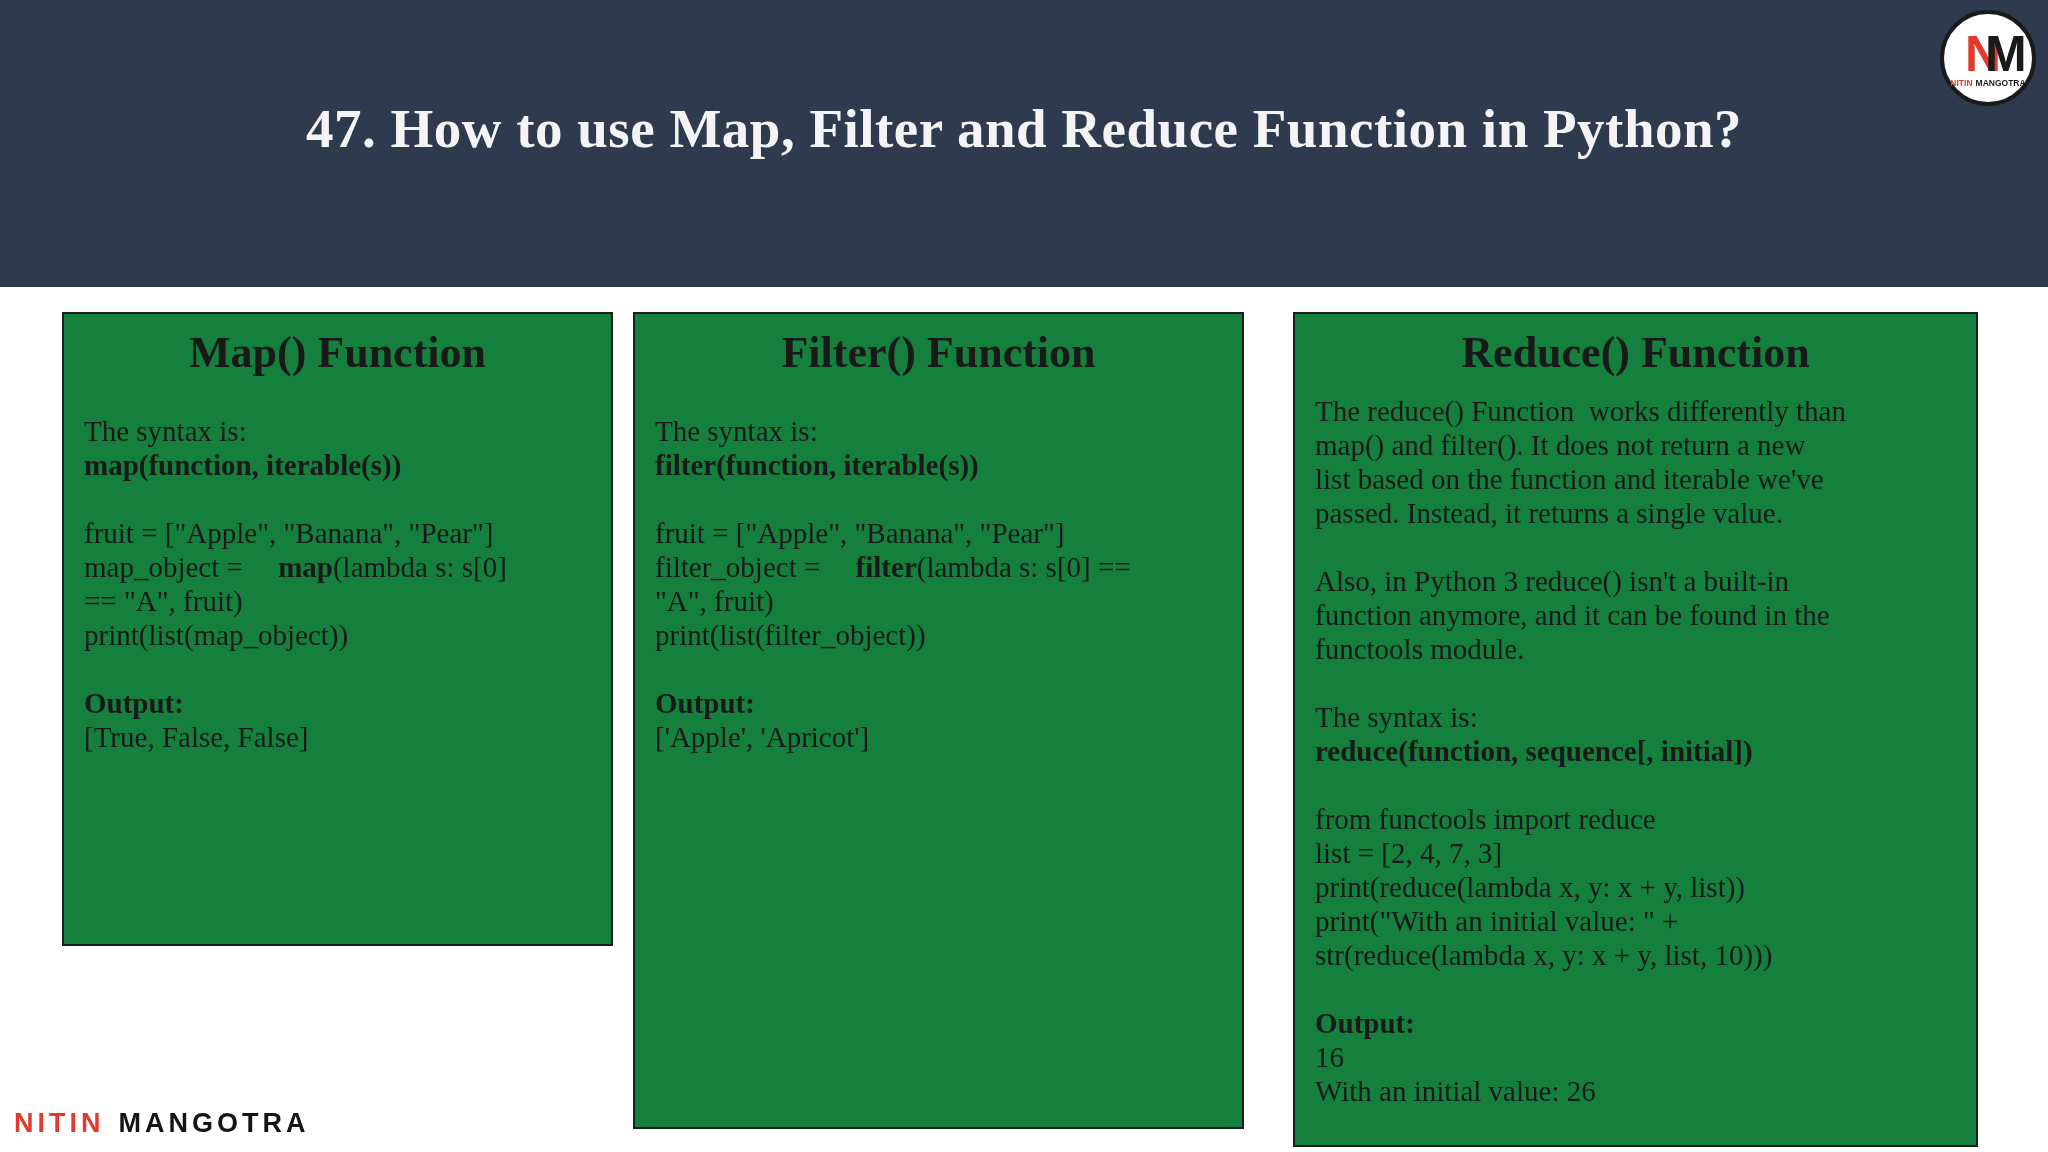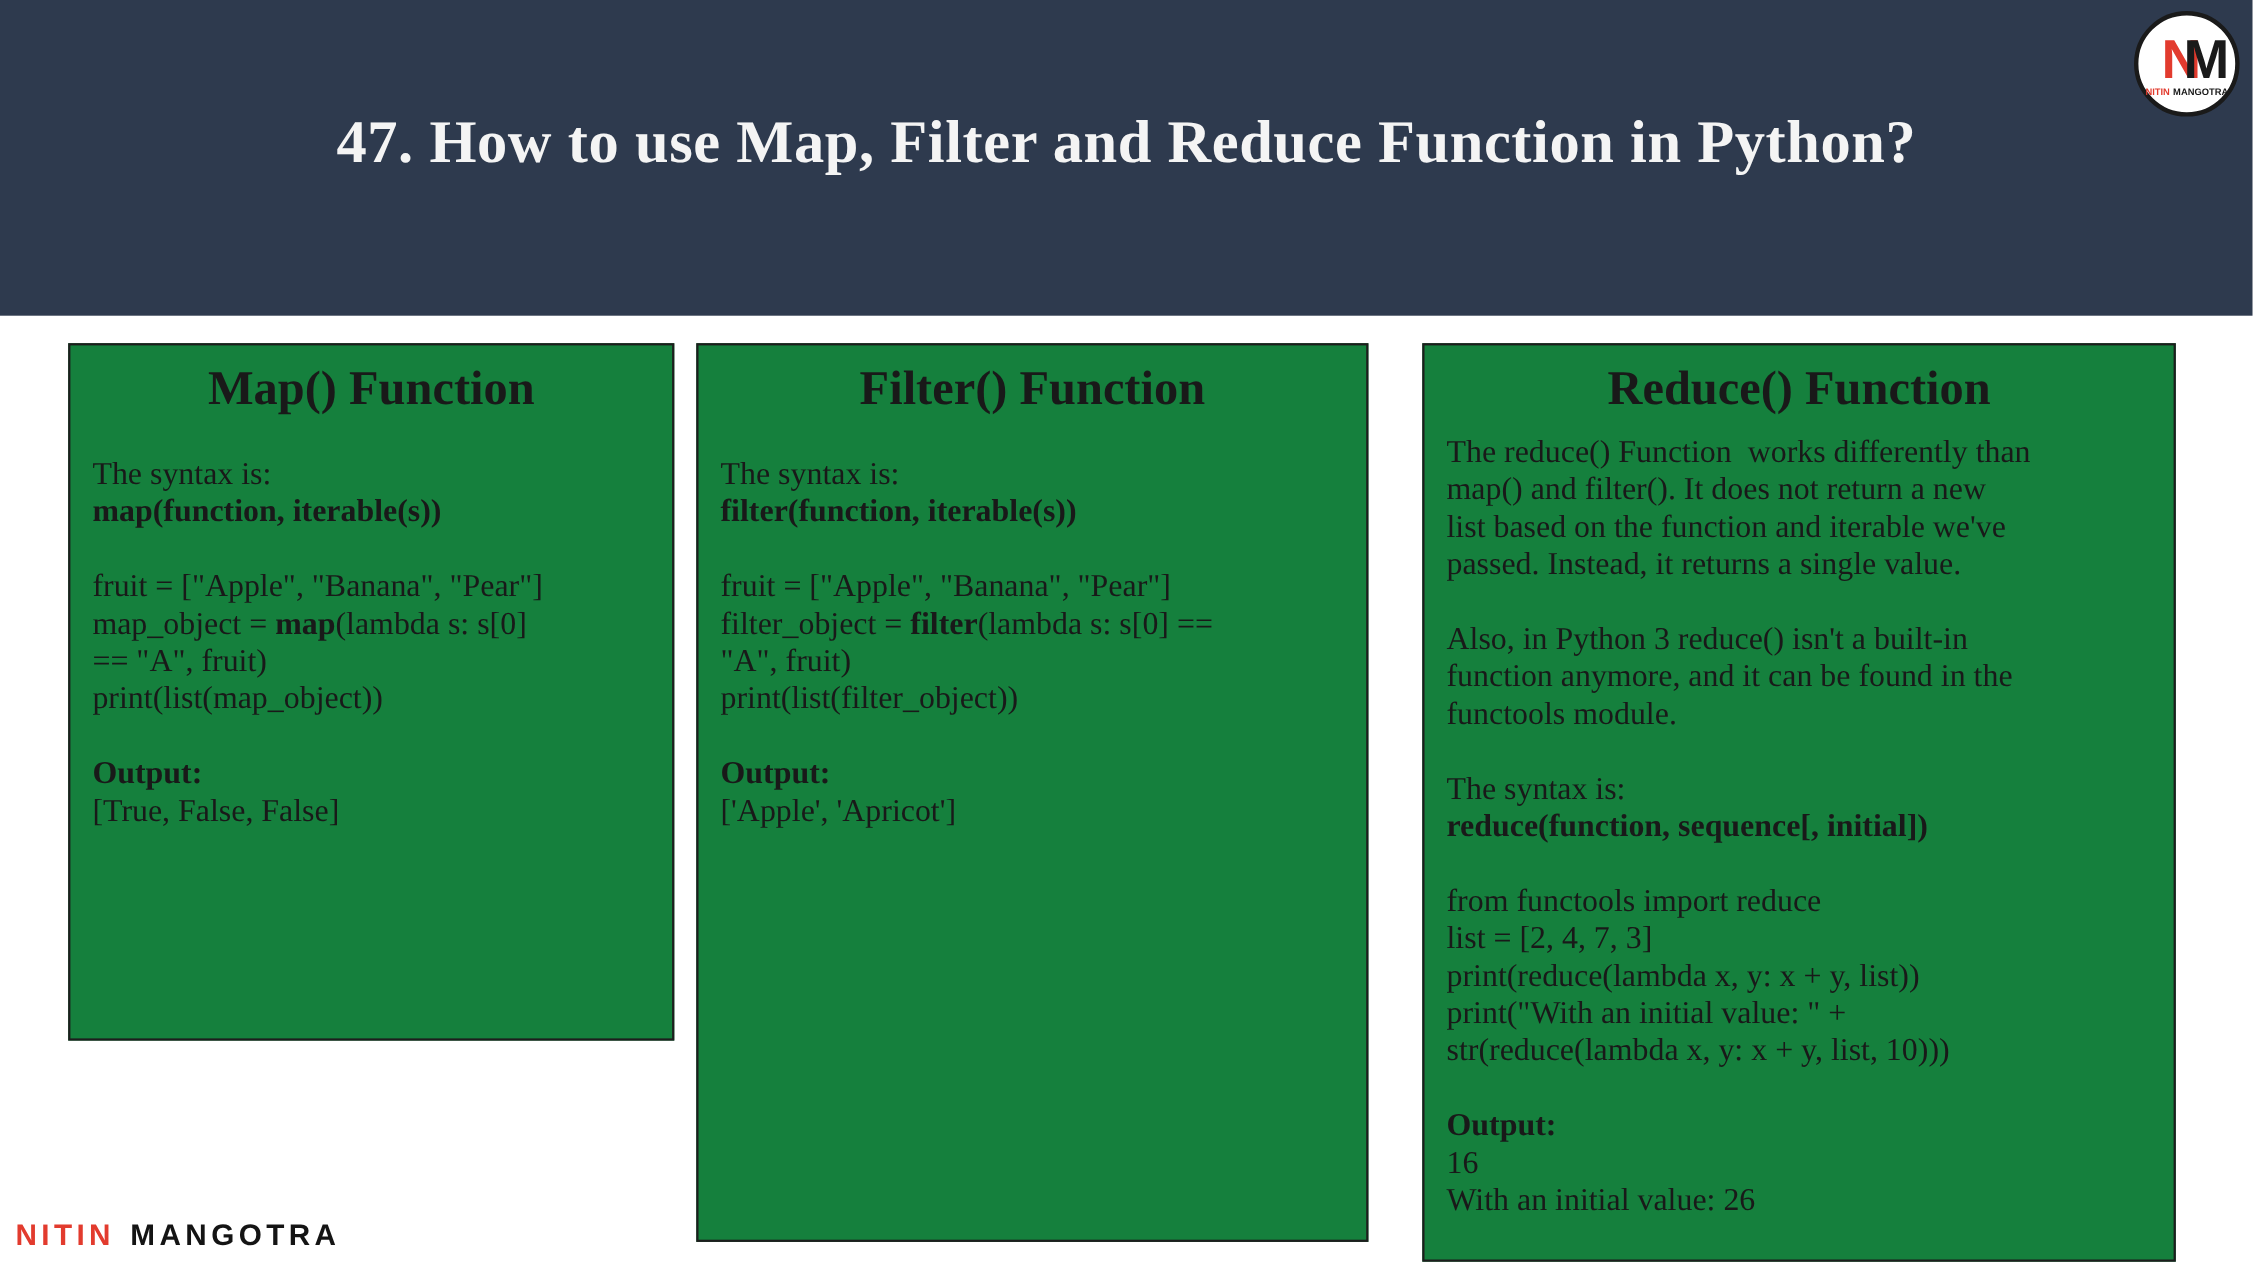--- a/index.html
+++ b/index.html
@@ -62,21 +62,21 @@
     line-height: 54px;
     font-weight: bold;
   }
   .card p {
     margin: 0;
     font-size: 29px;
     line-height: 34px;
     white-space: pre-wrap;
   }
   .gap-top { margin-top: 34px !important; }
-  .bold { font-weight: bold; }
+  .bold { font-weight: bold; margin-left: 28px; }
 
   
   .brand {
     position: absolute;
     left: 14px; top: 1108px;
     font-family: "Liberation Sans", sans-serif;
     font-size: 27px;
     font-weight: bold;
     letter-spacing: 4px;
     white-space: nowrap;

